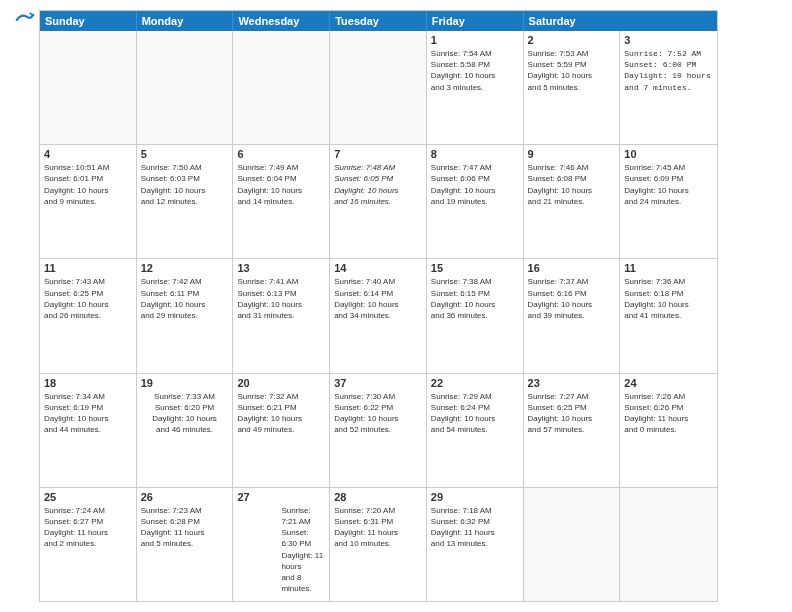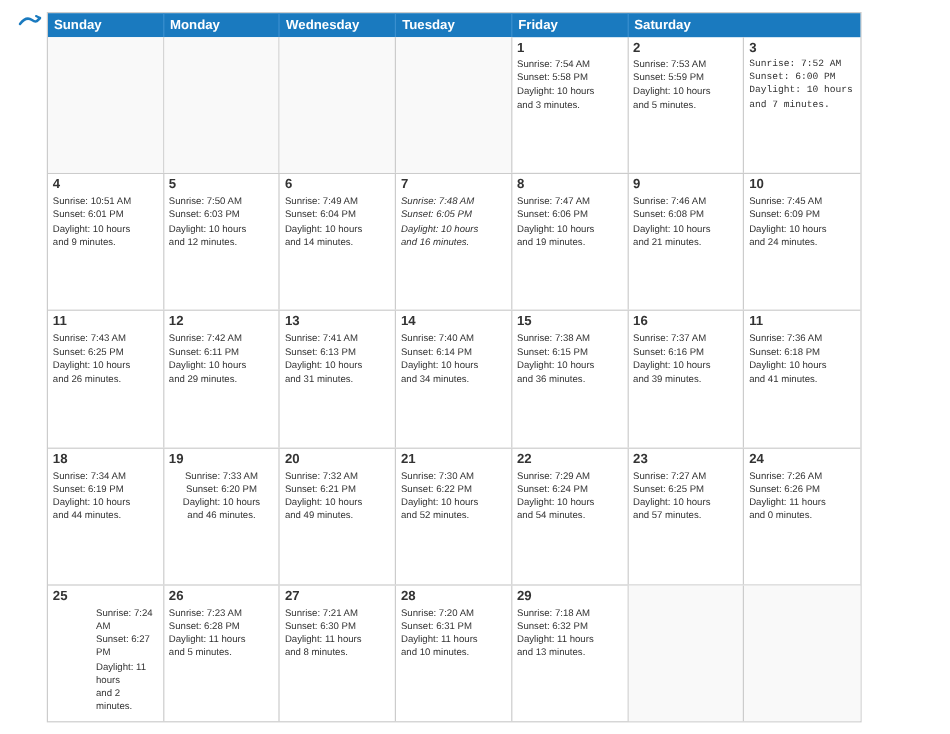--- a/index.html
+++ b/index.html
@@ -285,21 +285,21 @@
 and 46 minutes.</div>
           </div>
           <div class="cal-cell">
             <span class="day-num">20</span>
             <div class="cell-info" style="white-space: pre-line;">Sunrise: 7:32 AM
 Sunset: 6:21 PM
 Daylight: 10 hours
 and 49 minutes.</div>
           </div>
           <div class="cal-cell">
-            <span class="day-num">21</span>
+            <span class="day-num">37</span>
             <div class="cell-info" style="white-space: pre-line;">Sunrise: 7:30 AM
 Sunset: 6:22 PM
 Daylight: 10 hours
 and 52 minutes.</div>
           </div>
           <div class="cal-cell">
             <span class="day-num">22</span>
             <div class="cell-info" style="white-space: pre-line;">Sunrise: 7:29 AM
 Sunset: 6:24 PM
 Daylight: 10 hours
@@ -316,35 +316,35 @@
             <span class="day-num">24</span>
             <div class="cell-info" style="white-space: pre-line;">Sunrise: 7:26 AM
 Sunset: 6:26 PM
 Daylight: 11 hours
 and 0 minutes.</div>
           </div>
         </div>
         <div class="cal-row">
           <div class="cal-cell">
             <span class="day-num">25</span>
-            <div class="cell-info" style="white-space: pre-line; margin-left: 36px;">Sunrise: 7:24 AM
+            <div class="cell-info" style="white-space: pre-line;">Sunrise: 7:24 AM
 Sunset: 6:27 PM
 Daylight: 11 hours
 and 2 minutes.</div>
           </div>
           <div class="cal-cell">
             <span class="day-num">26</span>
             <div class="cell-info" style="white-space: pre-line;">Sunrise: 7:23 AM
 Sunset: 6:28 PM
 Daylight: 11 hours
 and 5 minutes.</div>
           </div>
           <div class="cal-cell">
             <span class="day-num">27</span>
-            <div class="cell-info" style="white-space: pre-line;">Sunrise: 7:21 AM
+            <div class="cell-info" style="white-space: pre-line; margin-left: 44px;">Sunrise: 7:21 AM
 Sunset: 6:30 PM
 Daylight: 11 hours
 and 8 minutes.</div>
           </div>
           <div class="cal-cell">
             <span class="day-num">28</span>
             <div class="cell-info" style="white-space: pre-line;">Sunrise: 7:20 AM
 Sunset: 6:31 PM
 Daylight: 11 hours
 and 10 minutes.</div>

